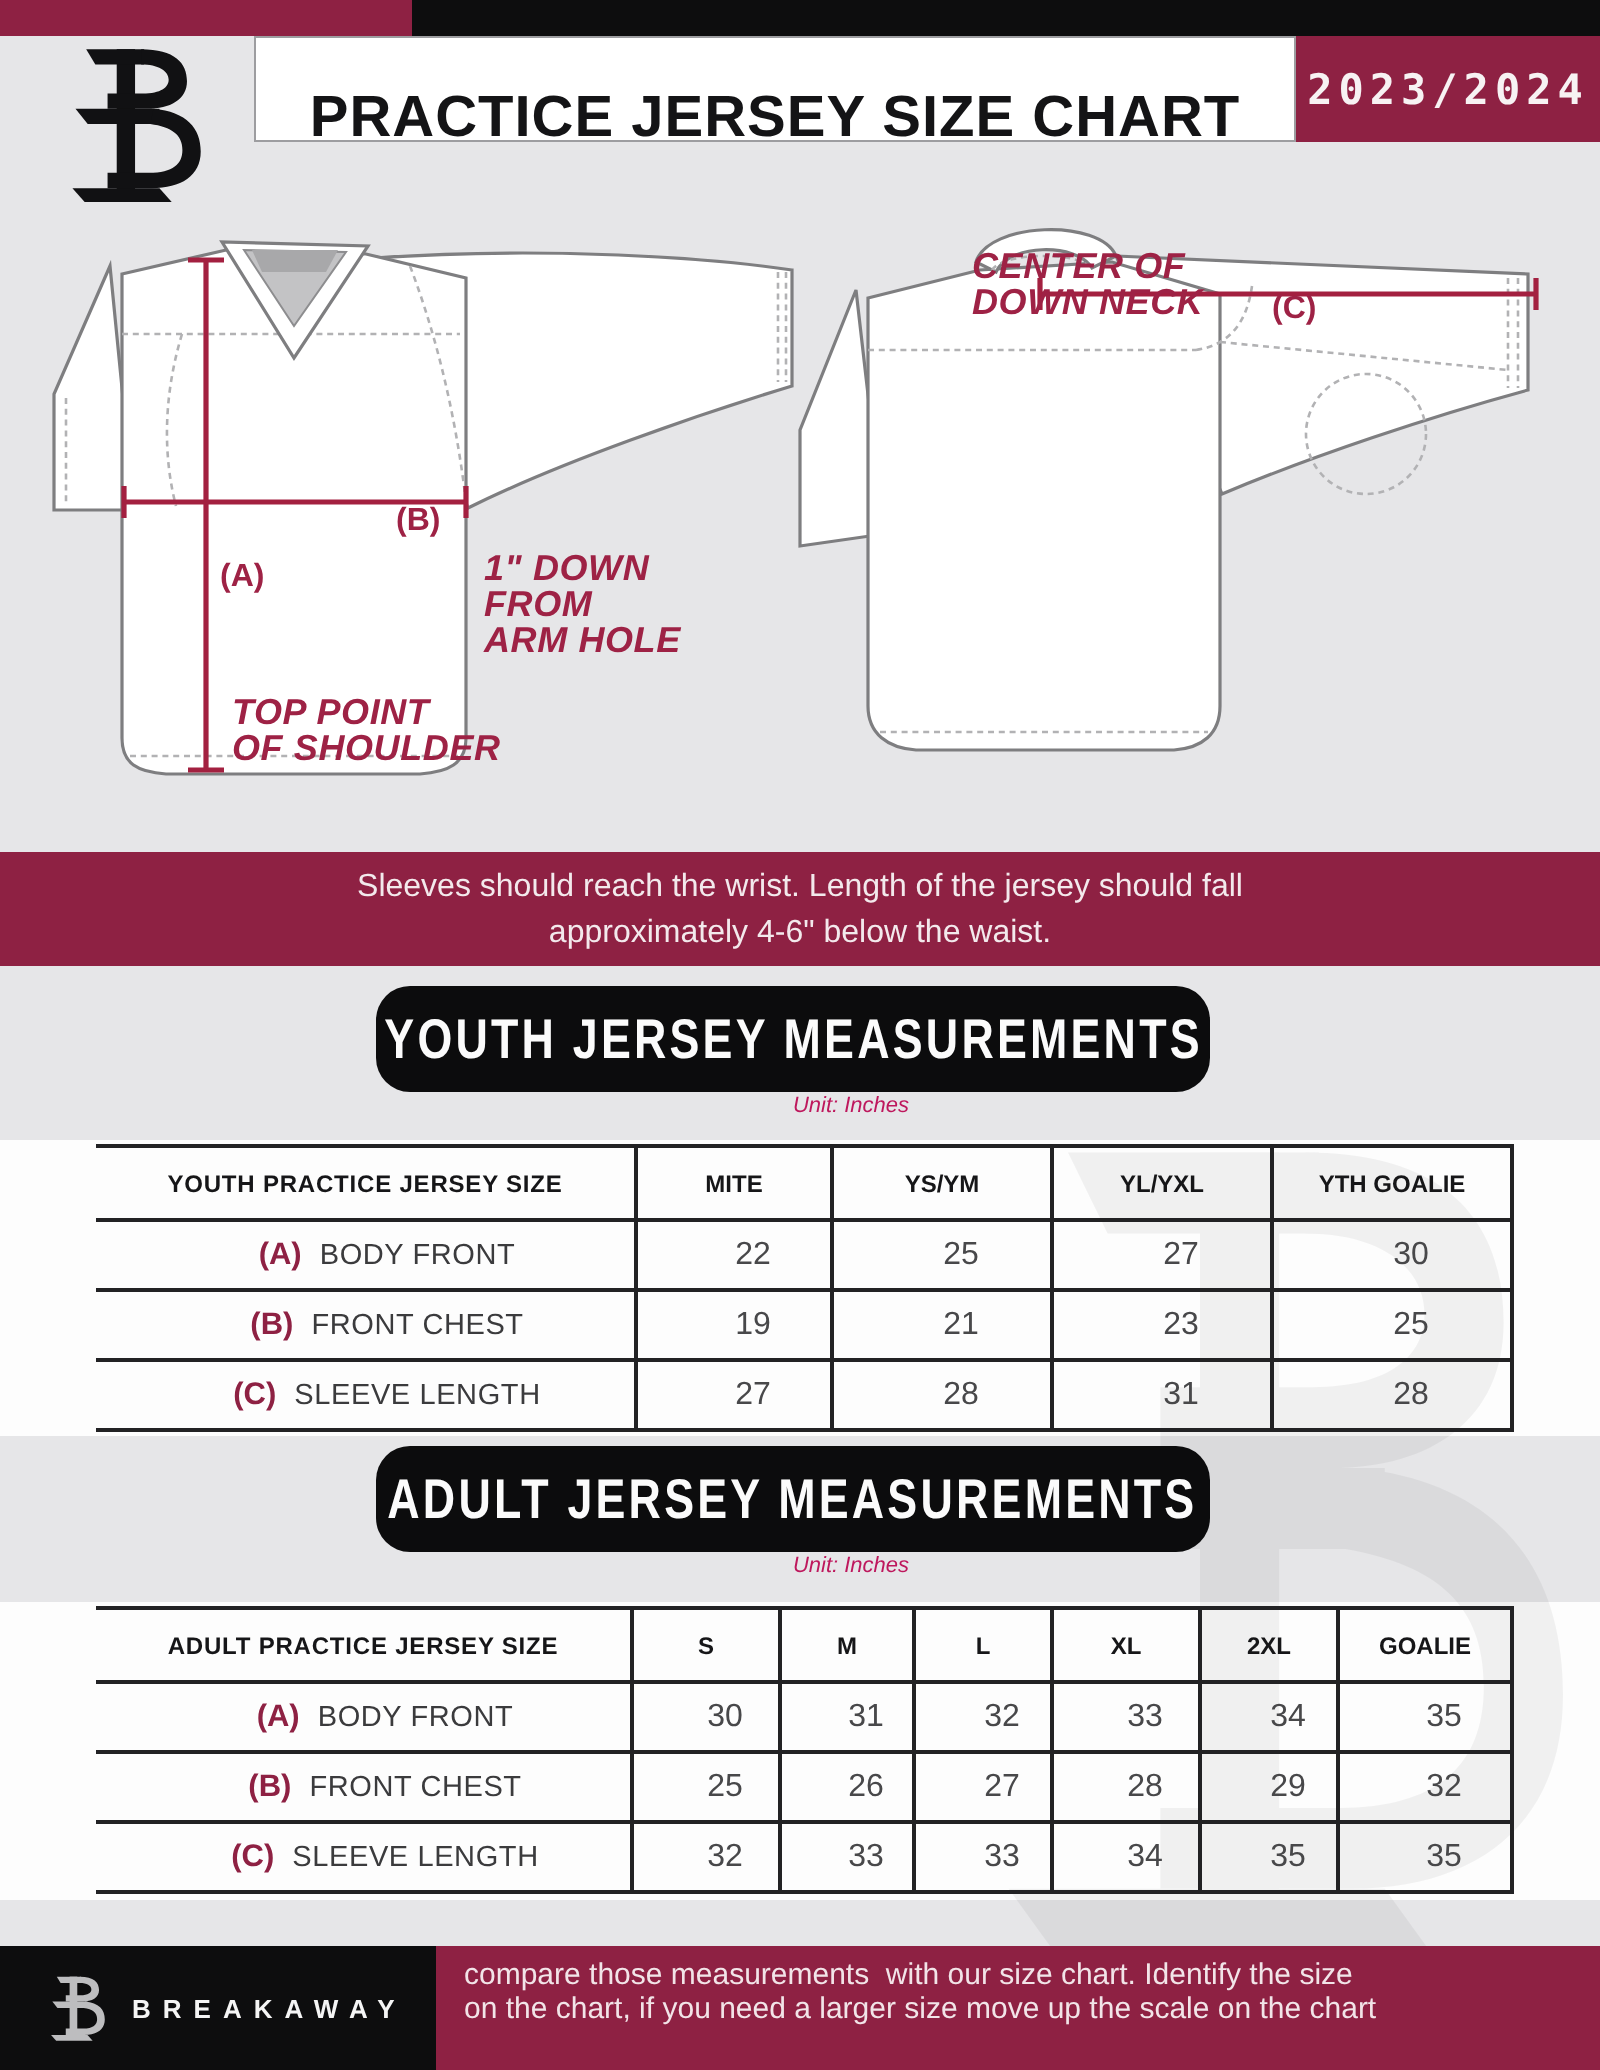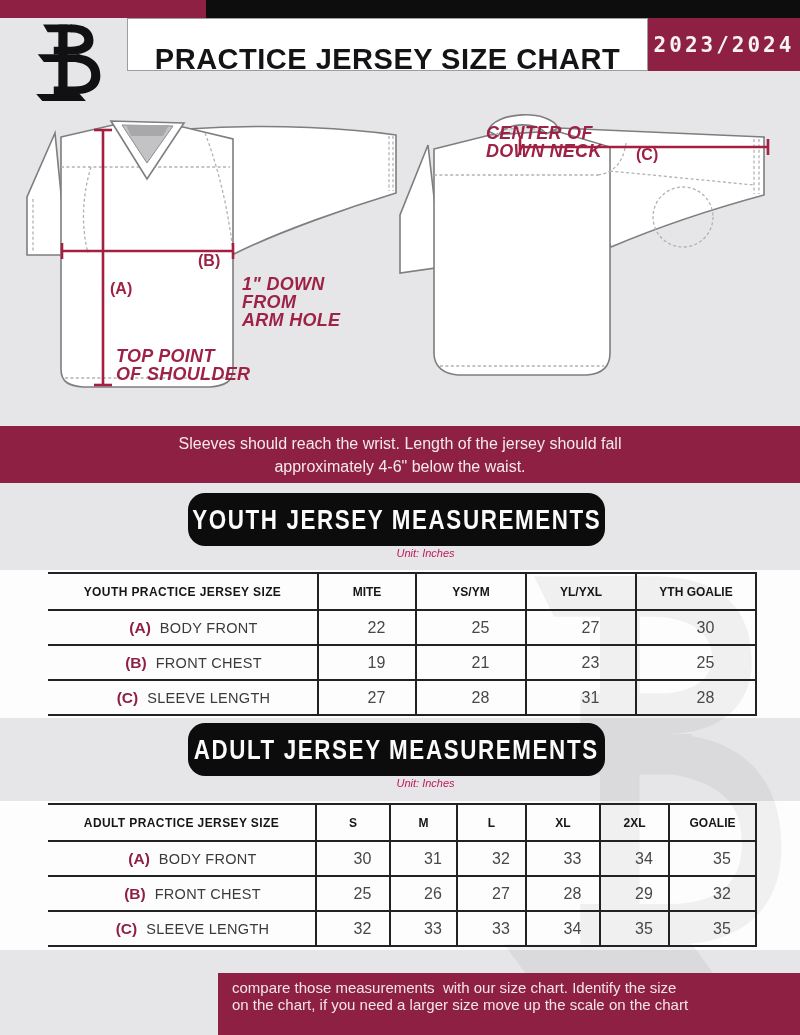--- a/index.html
+++ b/index.html
@@ -278,18 +278,24 @@
         <td class="v">32</td>
         <td class="v">33</td>
         <td class="v">33</td>
         <td class="v">34</td>
         <td class="v">35</td>
         <td class="v">35</td>
       </tr>
     </tbody>
   </table>
 
+  <div class="abs footer-black">
+    <svg width="32" height="36" viewBox="0 0 100 110" style="margin-left:22px">
+      <use href="#logoB" fill="#bdbdbf"></use>
+    </svg>
+    <span class="brand-text">BREAKAWAY</span>
+  </div>
   <div class="abs footer-maroon">
     <div class="ft-line">compare those measurements  with our size chart. Identify the size</div>
     <div class="ft-line">on the chart, if you need a larger size move up the scale on the chart</div>
   </div>
 
 </div>
 
 </body></html>

